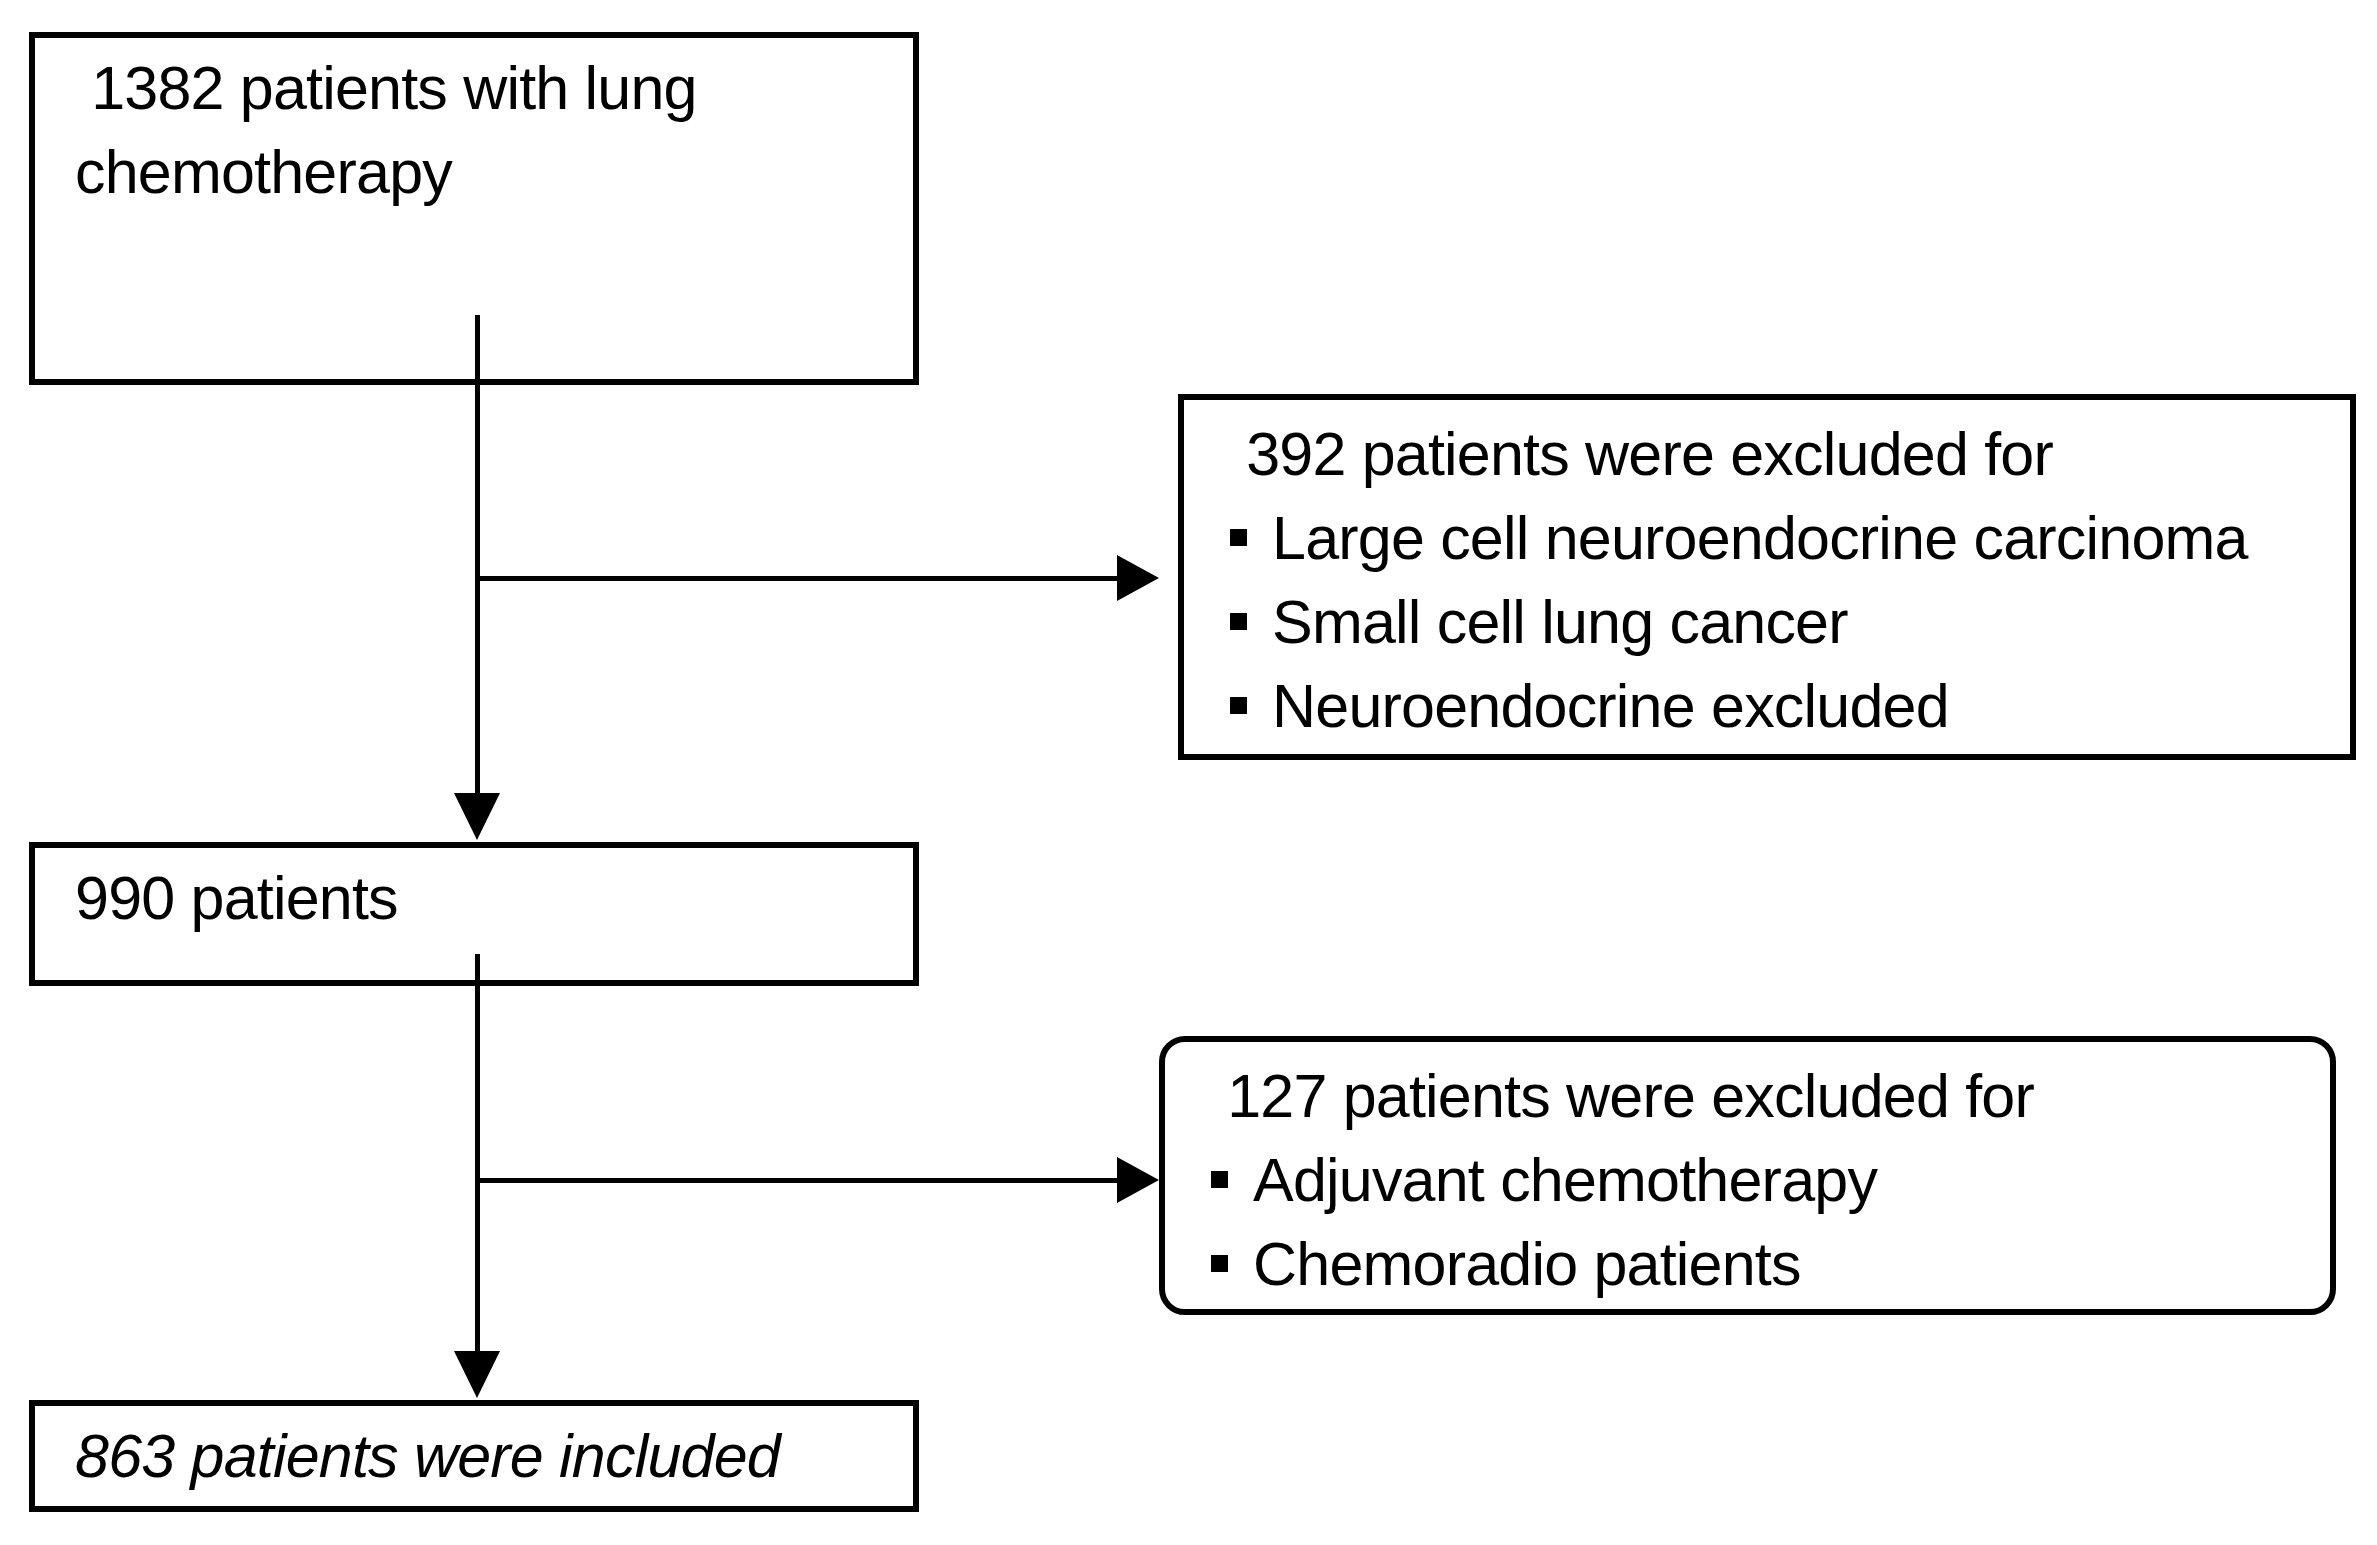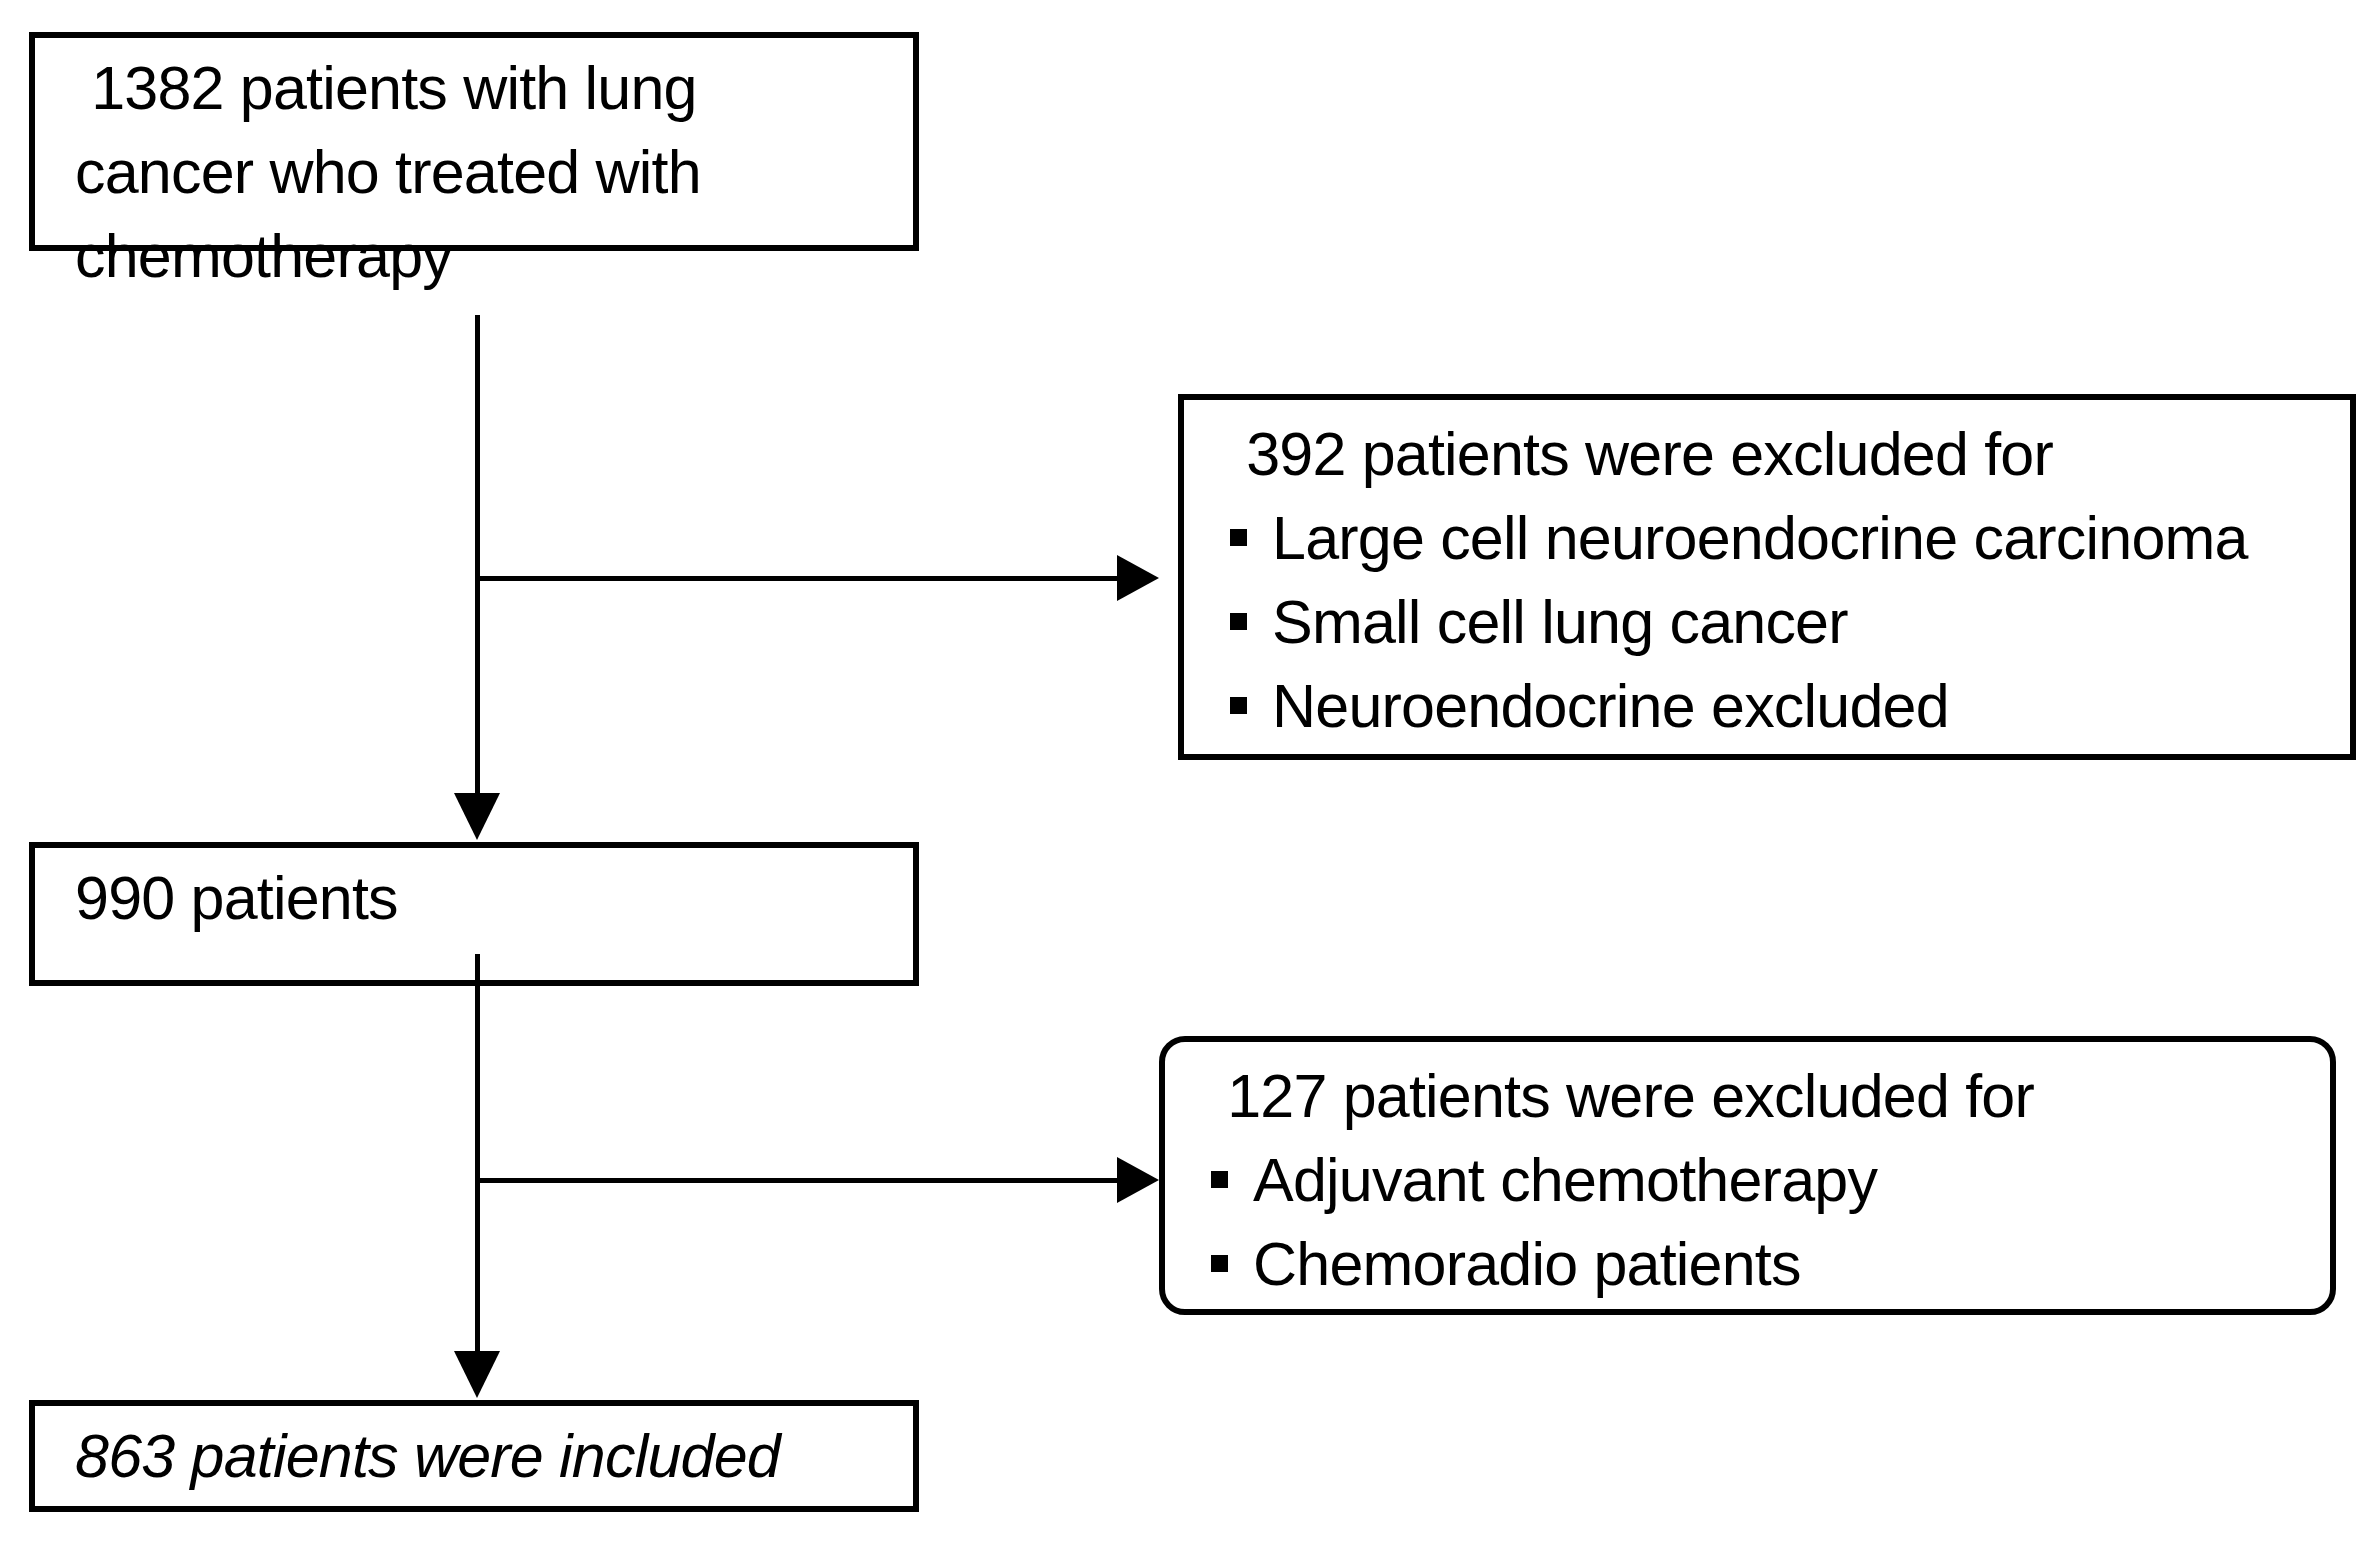--- a/index.html
+++ b/index.html
@@ -17,21 +17,21 @@
     overflow: hidden;
   }
   .node {
     position: absolute;
     border: 6.7px solid #000000;
     background: #ffffff;
     box-sizing: border-box;
     font-size: 61px;
     letter-spacing: -0.8px;
   }
-  .node-initial   { left: 29px;   top: 32px;   width: 890px; height: 219px; padding: 8.4px 0 0 40px; }
+  .node-initial   { left: 29px;   top: 32px;   width: 890px; height: 353px; padding: 8.4px 0 0 40px; }
   .node-interim   { left: 29px;   top: 842px; width: 890px; height: 144px; padding: 8.4px 0 0 40px; }
   .node-final     { left: 29px;   top: 1400px; width: 890px; height: 112px; padding: 7.6px 0 0 40px; font-style: italic; }
   .node-excl1     { left: 1159px; top: 394px;  width: 1178px; height: 366px; padding: 11.8px 0 0 46px; margin-left: 19px; }
   .node-excl2     { left: 1159px; top: 1036px; width: 1177px; height: 279px; padding: 11.8px 0 0 46px; border-radius: 26px; }
 
   .line {
     display: block;
     height: 84px;
     line-height: 84px;
     white-space: pre;
@@ -83,21 +83,20 @@
   .ah-3 { left: 454px;  top: 1351px; }
   .ah-4 { left: 1117px; top: 1157px; }
 </style>
 </head>
 <body>
 
 <div class="canvas">
 
   <div class="node node-initial">
     <span class="line"> 1382 patients with lung</span>
-    <span class="line">cancer who treated with</span>
     <span class="line">chemotherapy</span>
   </div>
 
   <div class="vline vline-1"></div>
   <div class="arrowhead-down ah-1"></div>
 
   <div class="hline hline-1"></div>
   <div class="arrowhead-right ah-2"></div>
 
   <div class="node node-excl1">

